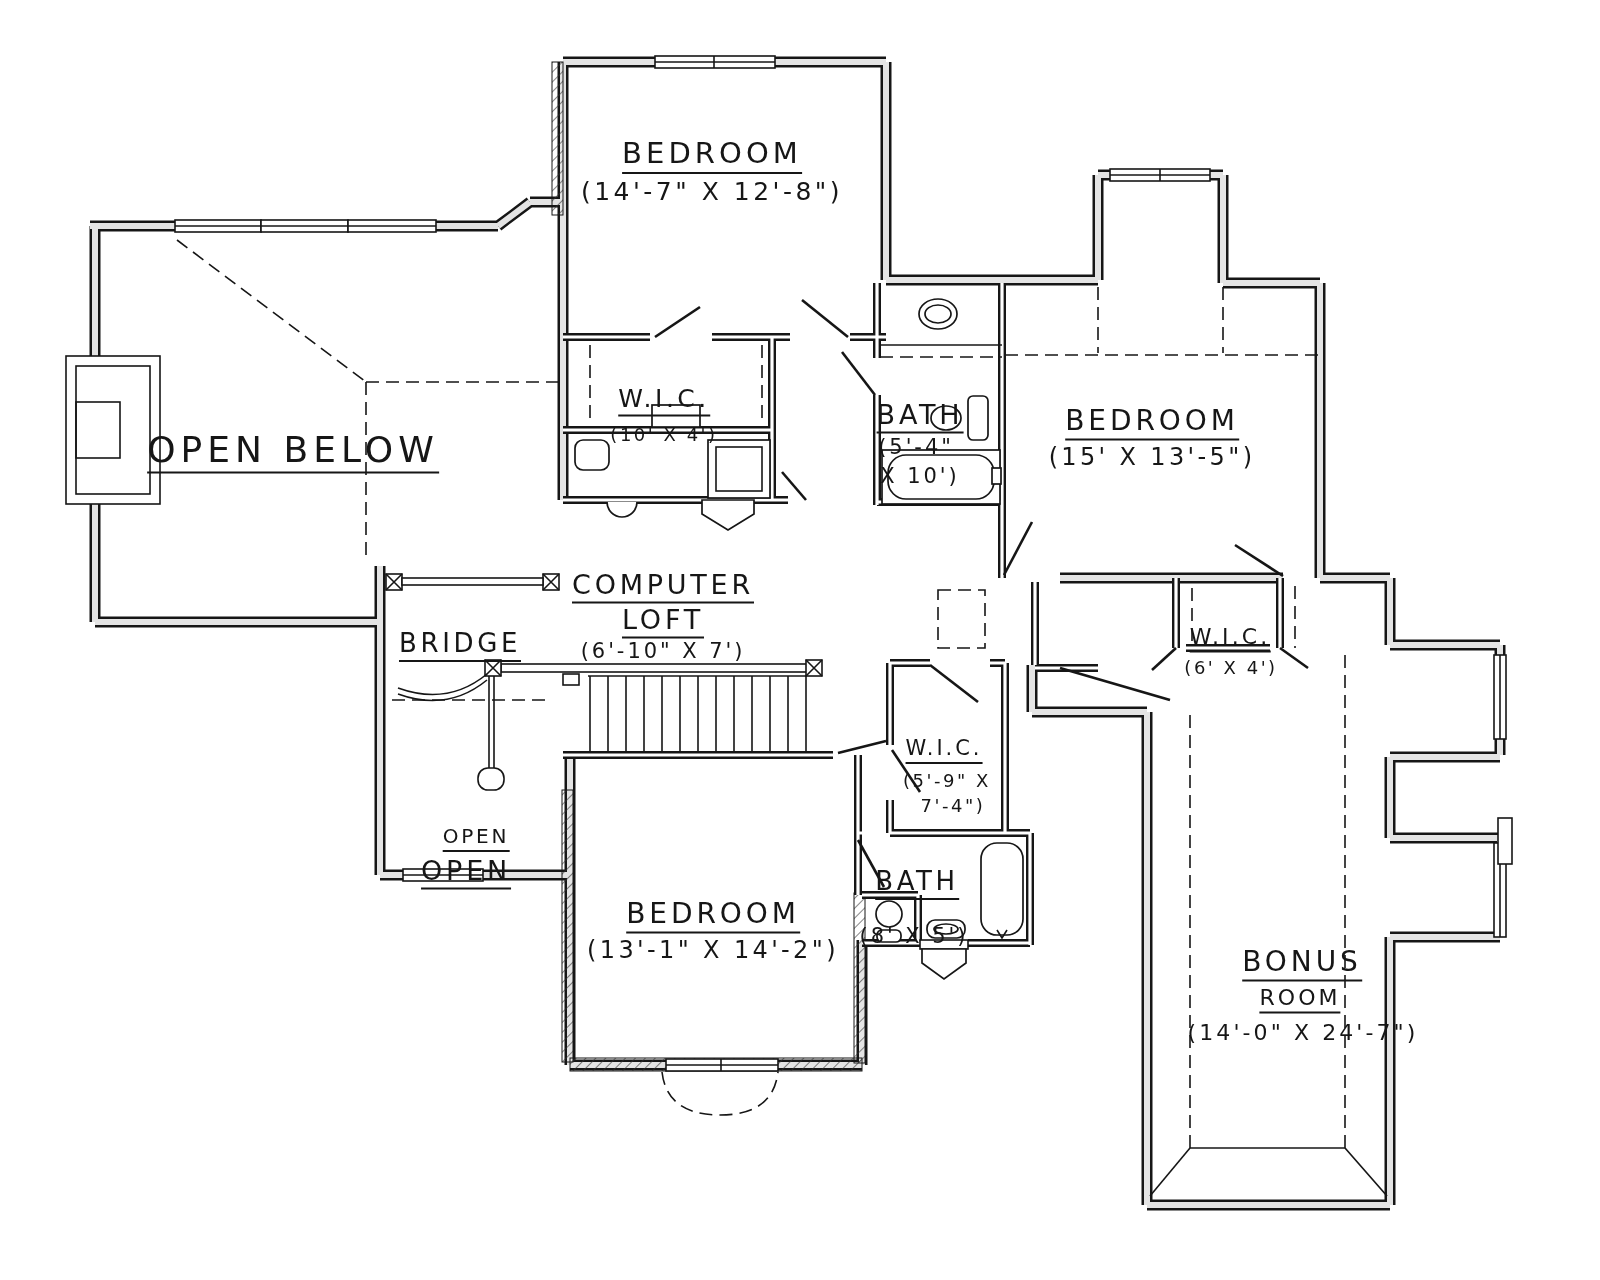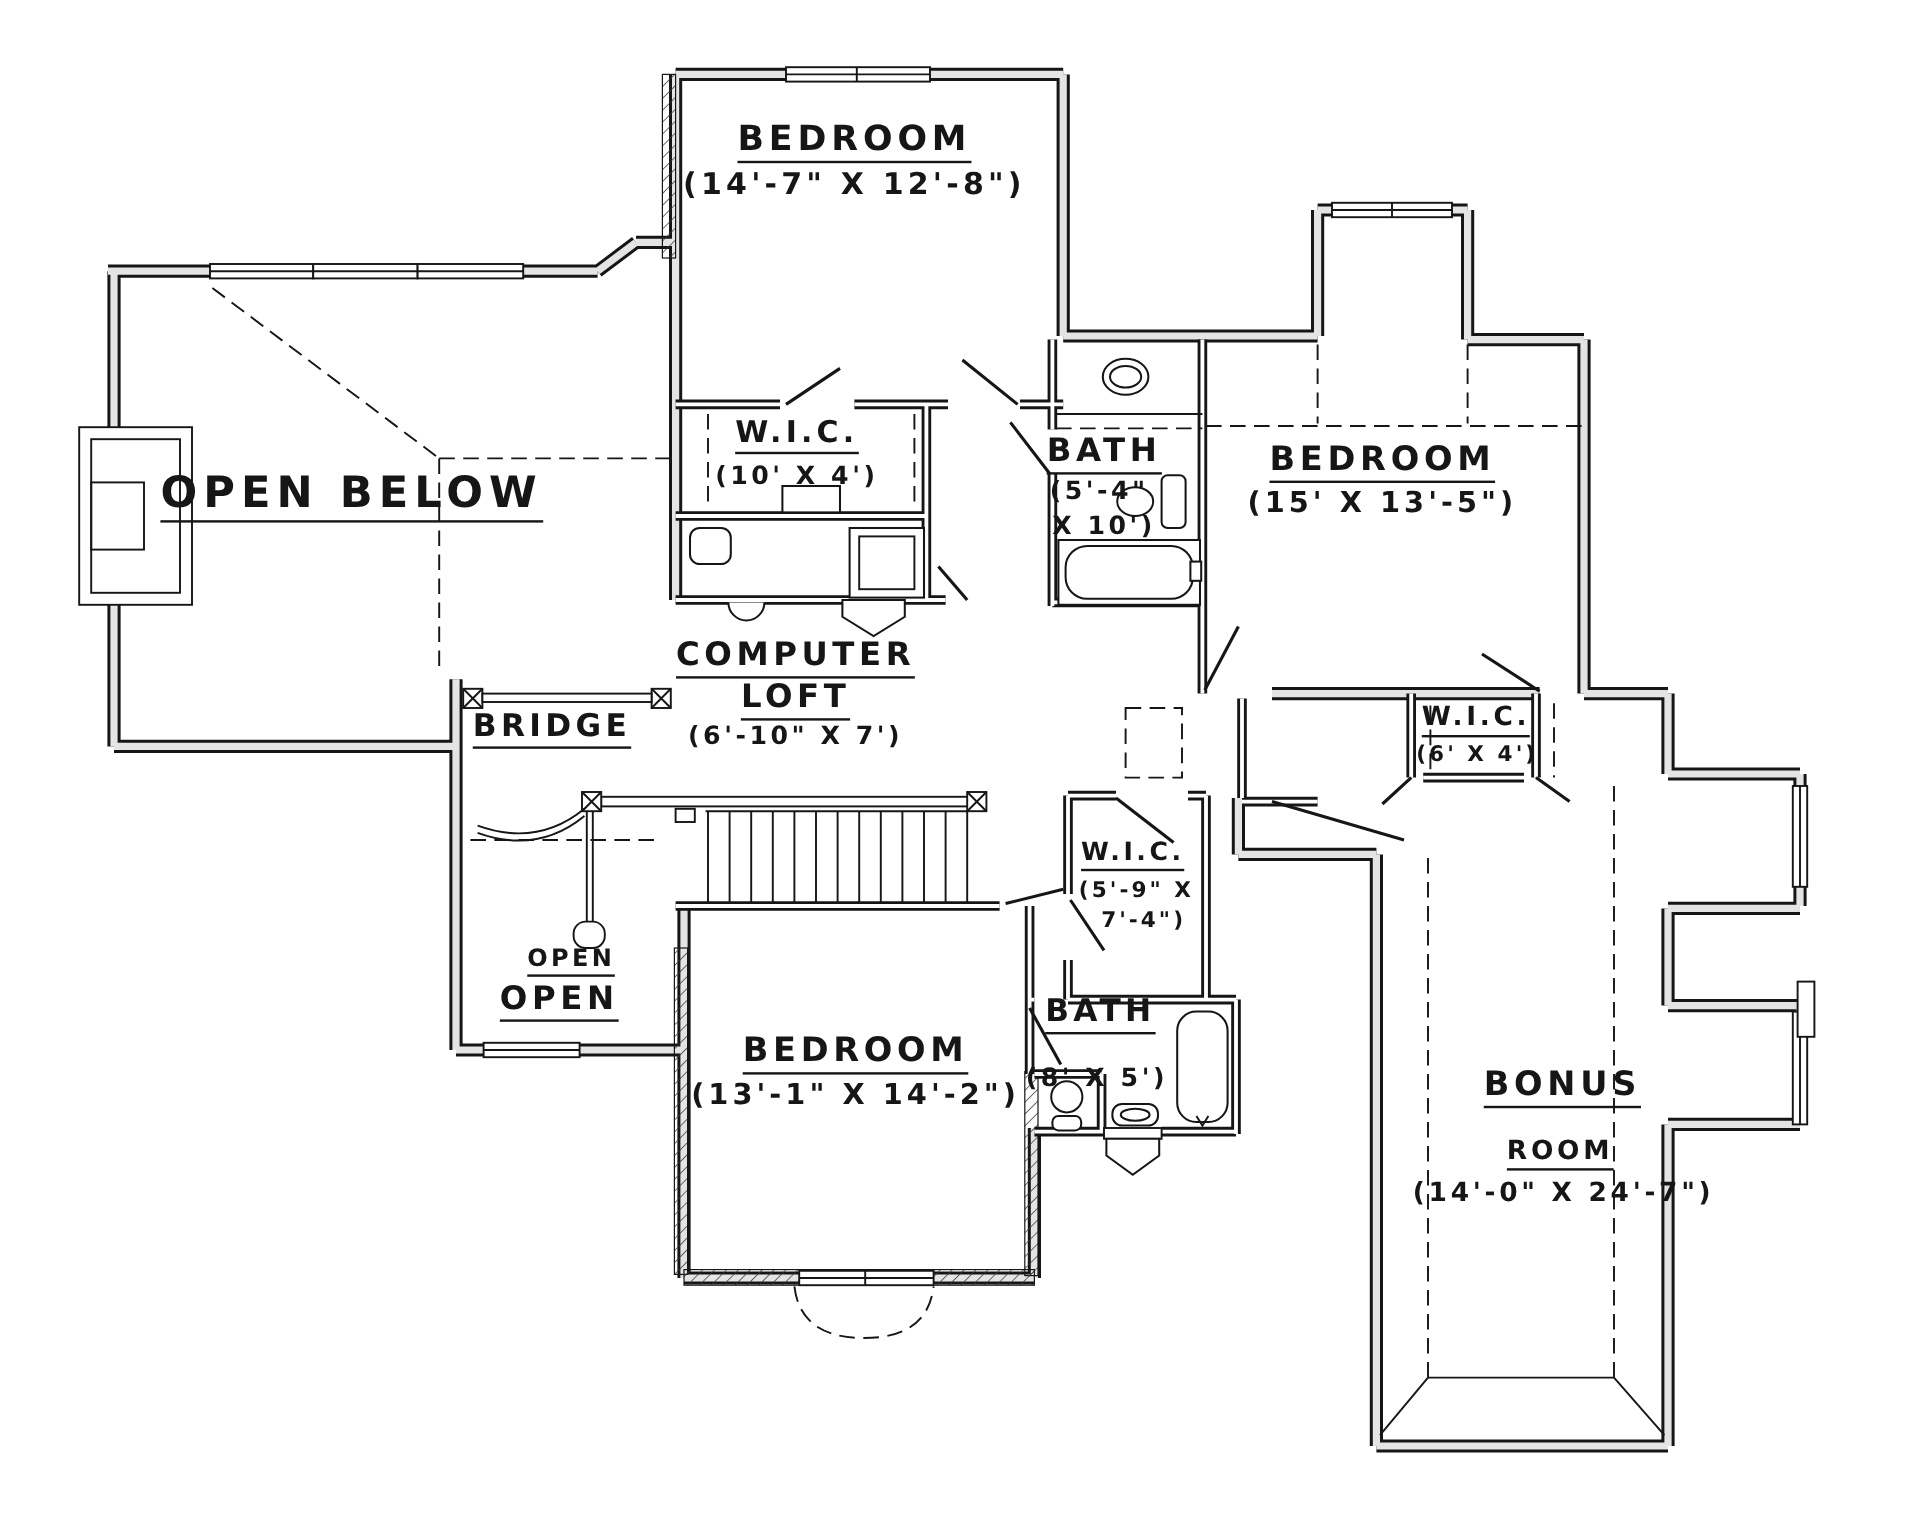--- a/index.html
+++ b/index.html
@@ -13,21 +13,21 @@
   .wi-b{stroke:var(--line);stroke-width:8;fill:none;stroke-linecap:butt;}
   .wi-f{stroke:#ffffff;stroke-width:3.2;fill:none;stroke-linecap:butt;}
   .ln{stroke:var(--line);stroke-width:1.6;fill:none;}
   .dash{stroke:var(--line);stroke-width:1.6;fill:none;stroke-dasharray:13 7;}
   .wfill{fill:#ffffff;stroke:var(--line);stroke-width:1.6;}
   .door{stroke:var(--line);stroke-width:2.6;fill:none;}
   .fixture{stroke:var(--line);stroke-width:1.7;fill:#ffffff;}
   .hatchrect{fill:url(#hatch);stroke:var(--line);stroke-width:1;}
   
   .lbl{position:absolute;transform:translate(-50%,-50%);white-space:nowrap;
-       color:var(--line);letter-spacing:0.14em;font-weight:700;}
+       color:var(--line);letter-spacing:0.14em;font-weight:400;margin-top:38px;}
   .lbl.name{border-bottom:2px solid var(--line);padding-bottom:2px;}
 </style>
 </head>
 <body>
 
 <div id="stage">
 
 <svg width="1600" height="1280" viewBox="0 0 1600 1280">
   <defs>
     <pattern id="hatch" width="7" height="7" patternUnits="userSpaceOnUse" patternTransform="rotate(45)">
@@ -240,21 +240,21 @@
   </g>
 </svg>
 
 <div>
   <div class="lbl name" style="left:712px;top:117px;font-size:29px">BEDROOM</div>
   <div class="lbl" style="left:712px;top:153px;font-size:25px">(14'-7" X 12'-8")</div>
 
   <div class="lbl name" style="left:293px;top:413px;font-size:36px">OPEN BELOW</div>
 
   <div class="lbl name" style="left:664px;top:362px;font-size:25px">W.I.C.</div>
-  <div class="lbl" style="left:664px;top:396px;font-size:21px">(10' X 4')</div>
+  <div class="lbl" style="left:664px;top:396px;font-size:18px">(10' X 4')</div>
 
   <div class="lbl name" style="left:920px;top:378px;font-size:27px">BATH</div>
   <div class="lbl" style="left:916px;top:409px;font-size:21px">(5'-4"</div>
   <div class="lbl" style="left:920px;top:438px;font-size:21px">X 10')</div>
 
   <div class="lbl name" style="left:1152px;top:384px;font-size:28px">BEDROOM</div>
   <div class="lbl" style="left:1152px;top:419px;font-size:24px">(15' X 13'-5")</div>
 
   <div class="lbl name" style="left:663px;top:548px;font-size:27px">COMPUTER</div>
   <div class="lbl name" style="left:663px;top:583px;font-size:27px">LOFT</div>
@@ -271,18 +271,18 @@
 
   <div class="lbl name" style="left:476px;top:800px;font-size:20px">OPEN</div>
   <div class="lbl name" style="left:466px;top:834px;font-size:27px">OPEN</div>
 
   <div class="lbl name" style="left:713px;top:877px;font-size:28px">BEDROOM</div>
   <div class="lbl" style="left:713px;top:912px;font-size:24px">(13'-1" X 14'-2")</div>
 
   <div class="lbl name" style="left:917px;top:845px;font-size:26px">BATH</div>
   <div class="lbl" style="left:914px;top:898px;font-size:21px">(8' X 5')</div>
 
-  <div class="lbl name" style="left:1302px;top:905px;font-size:28px">BONUS</div>
+  <div class="lbl name" style="left:1302px;top:925px;font-size:28px">BONUS</div>
   <div class="lbl name" style="left:1300px;top:961px;font-size:22px">ROOM</div>
   <div class="lbl" style="left:1303px;top:994px;font-size:22px">(14'-0" X 24'-7")</div>
 </div>
 
 </div>
 
 </body></html>

